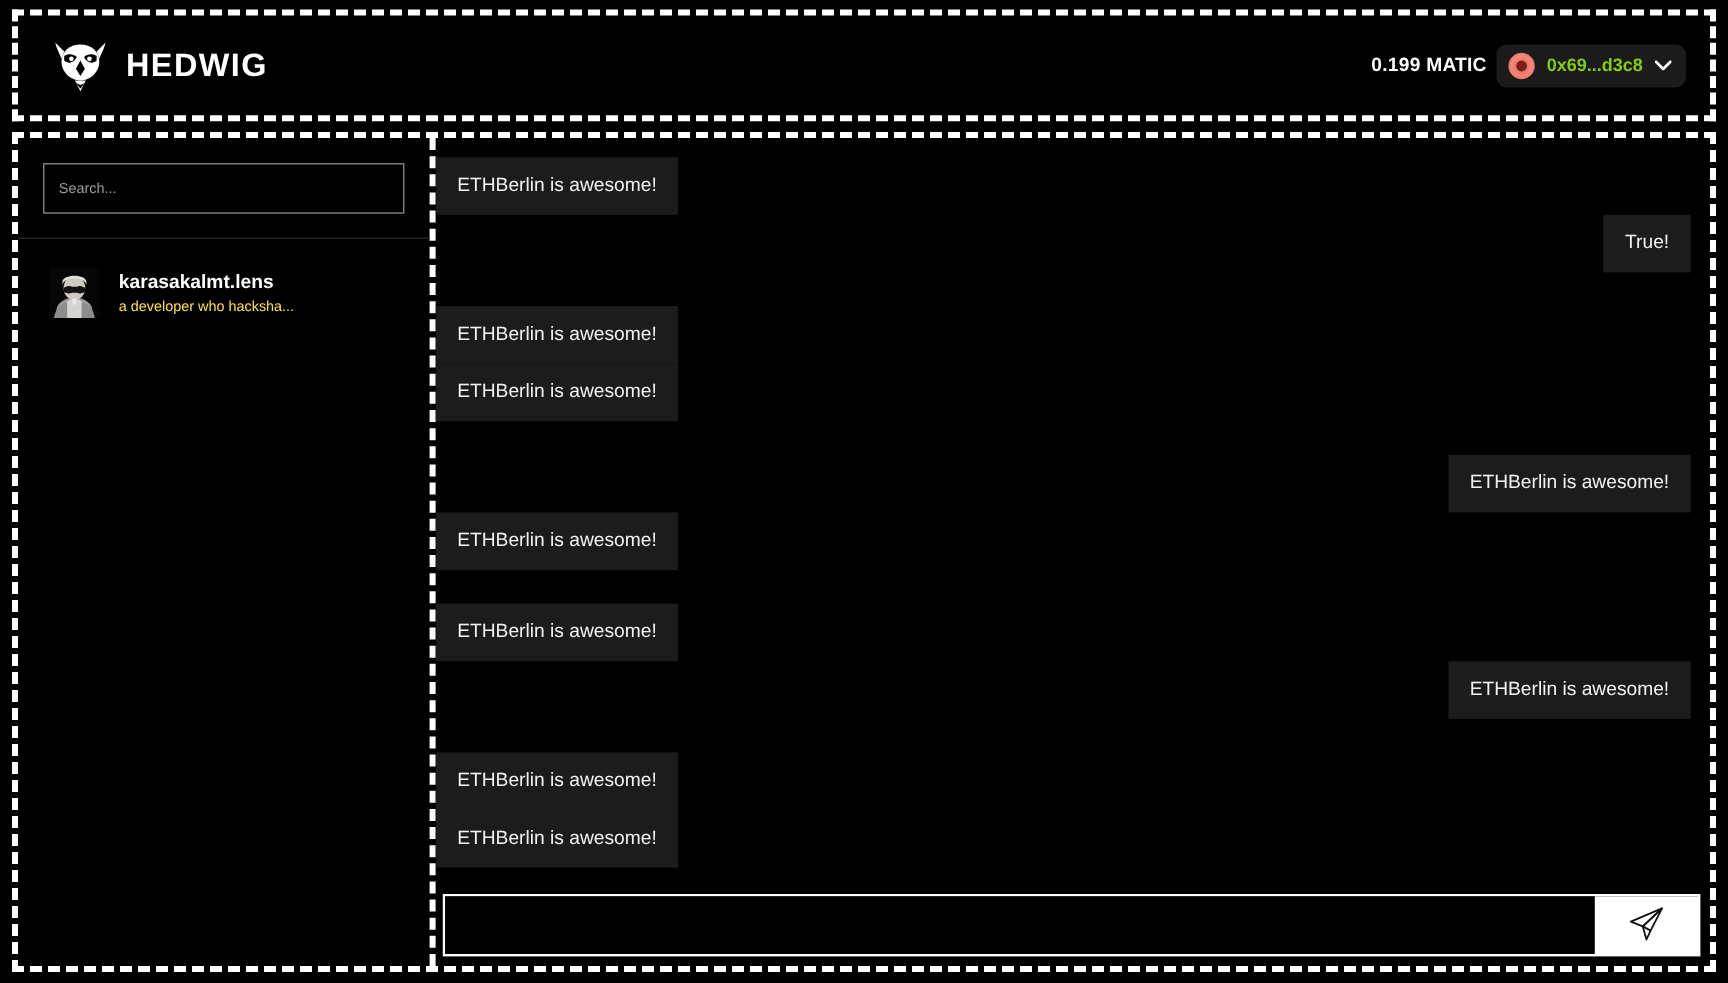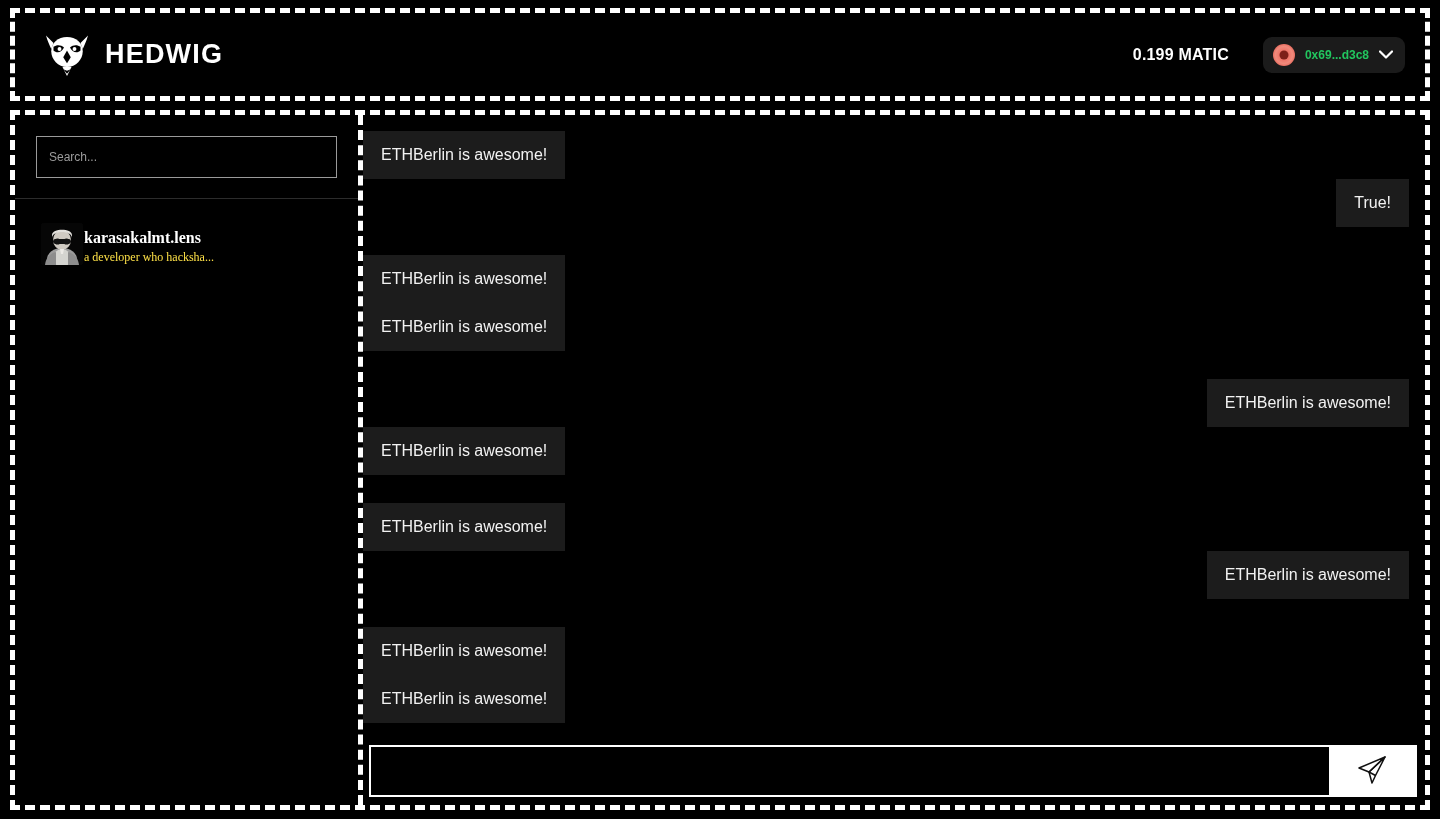--- a/index.html
+++ b/index.html
@@ -31,21 +31,21 @@
     flex: 0 0 auto;
   }
   .brand { display: flex; align-items: center; gap: 14px; }
   .owl-logo { width: 48px; height: 46px; display: block; }
   .brand-name {
     color: #ffffff;
     font-size: 27px;
     font-weight: bold;
     letter-spacing: 1.2px;
   }
-  .header-right { display: flex; align-items: center; gap: 34px; }
+  .header-right { display: flex; align-items: center; gap: 8px; }
   .balance {
     color: #ffffff;
     font-size: 16px;
     font-weight: bold;
     letter-spacing: .2px;
   }
   .wallet-pill {
     background: #1b1b1b;
     border-radius: 9px;
     height: 36px;
@@ -63,21 +63,21 @@
   }
   .jazz-avatar::after {
     content: "";
     position: absolute;
     left: 50%; top: 50%;
     transform: translate(-50%, -50%);
     width: 9px; height: 9px;
     border-radius: 50%;
     background: #7d1f18;
   }
-  .wallet-addr { color: #22c55e; font-size: 12px; font-weight: bold; }
+  .wallet-addr { color: #84cc16; font-size: 15px; font-weight: bold; }
   .chevron { width: 14px; height: 9px; display: block; }
 
   
   .body-box {
     flex: 1 1 auto;
     margin-top: 9px;
     margin-bottom: 9px;
     border: 5px dashed #ffffff;
     display: flex;
     min-height: 0;
@@ -103,25 +103,24 @@
     font-family: "Liberation Sans", sans-serif;
     font-size: 12px;
     padding: 0 12px;
     outline: none;
   }
   .search-input::placeholder { color: #9b9b9b; }
   .sidebar-divider { height: 1px; background: #2c2c2c; width: 100%; }
   .contact-list { flex: 1 1 auto; overflow: hidden; padding-top: 14px; }
   .contact-item {
     display: flex;
-    align-items: flex-end;
-    gap: 1px;
+    align-items: center;
+    gap: 16px;
     padding: 10px 20px 10px 26px;
     cursor: pointer;
-    font-family: Liberation Serif, serif;
   }
   .contact-avatar {
     width: 42px; height: 42px;
     flex: 0 0 42px;
     border-radius: 3px;
     overflow: hidden;
     background: #0b0b0b;
     position: relative;
   }
   .contact-avatar svg { display: block; width: 100%; height: 100%; }

